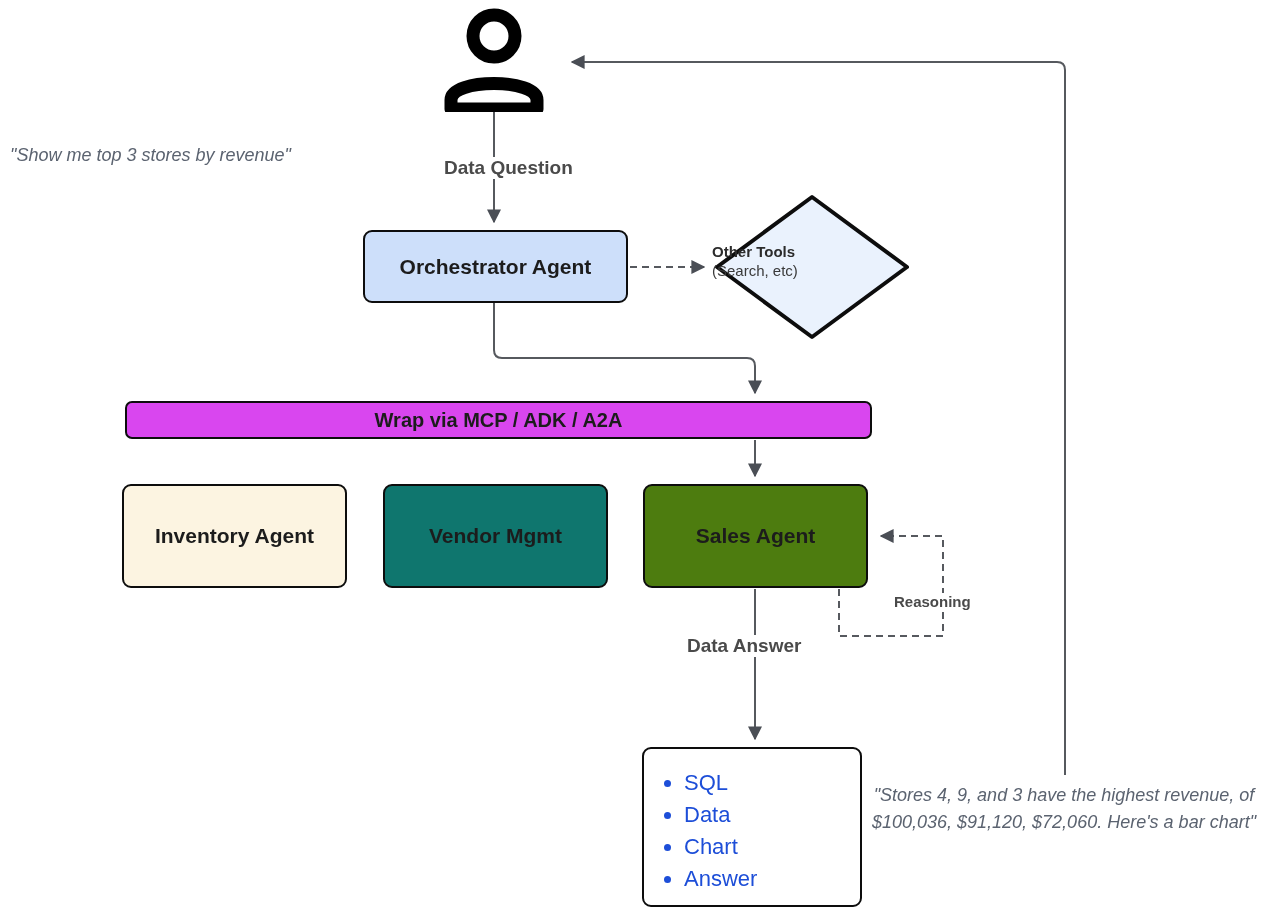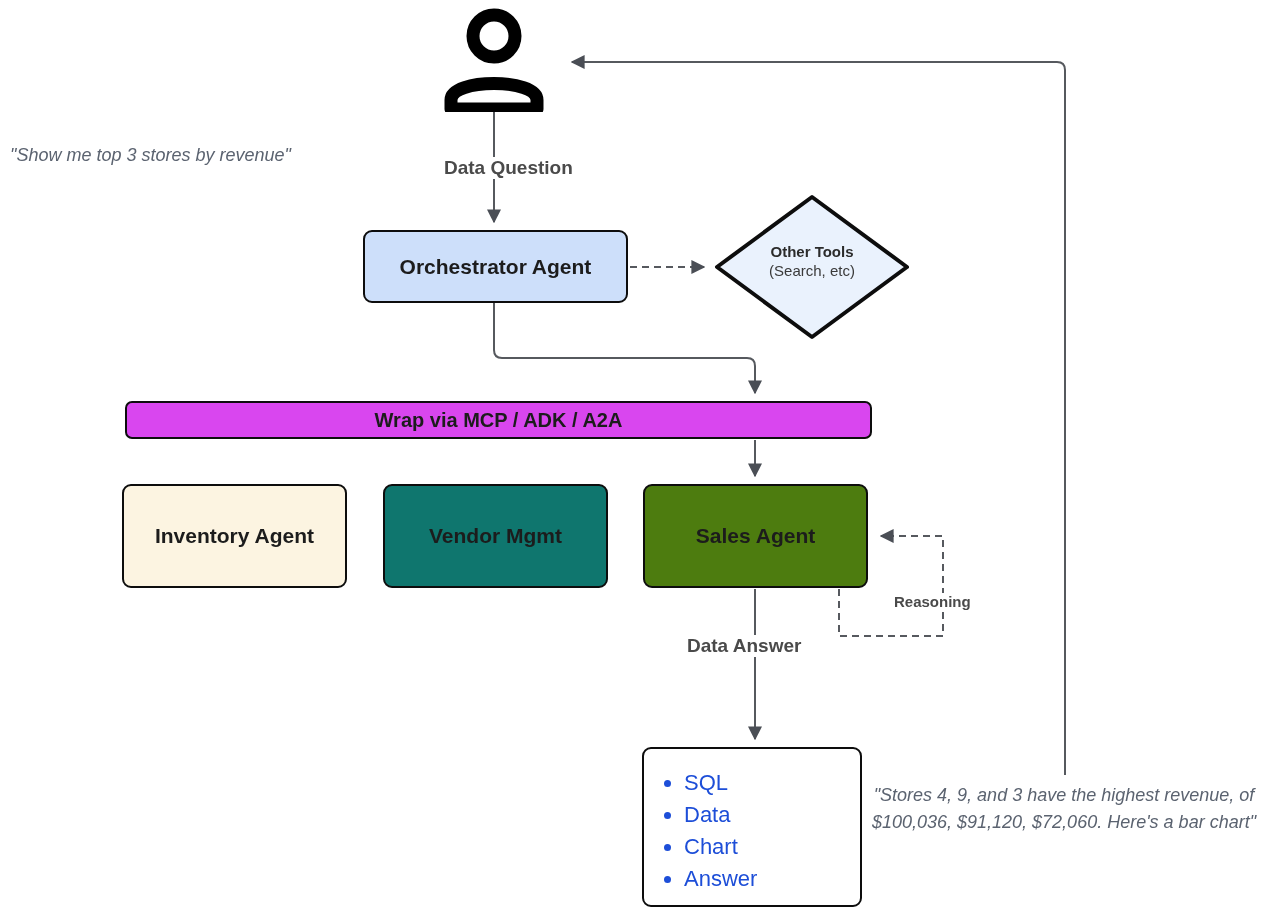--- a/index.html
+++ b/index.html
@@ -91,21 +91,20 @@
     left: 712px;
     top: 192px;
     width: 200px;
     height: 150px;
   }
   .diamond-label {
     position: absolute;
     left: 712px;
     top: 243px;
     width: 200px;
-    text-align: center;
     line-height: 1.25;
     pointer-events: none;
   }
   .diamond-label .t1 { font-size: 15px; font-weight: bold; color: #2b2b2b; display: block; }
   .diamond-label .t2 { font-size: 15px; font-weight: normal; color: #3a3a3a; display: block; }
 
   .edge-label {
     position: absolute;
     font-size: 19px;
     font-weight: bold;

